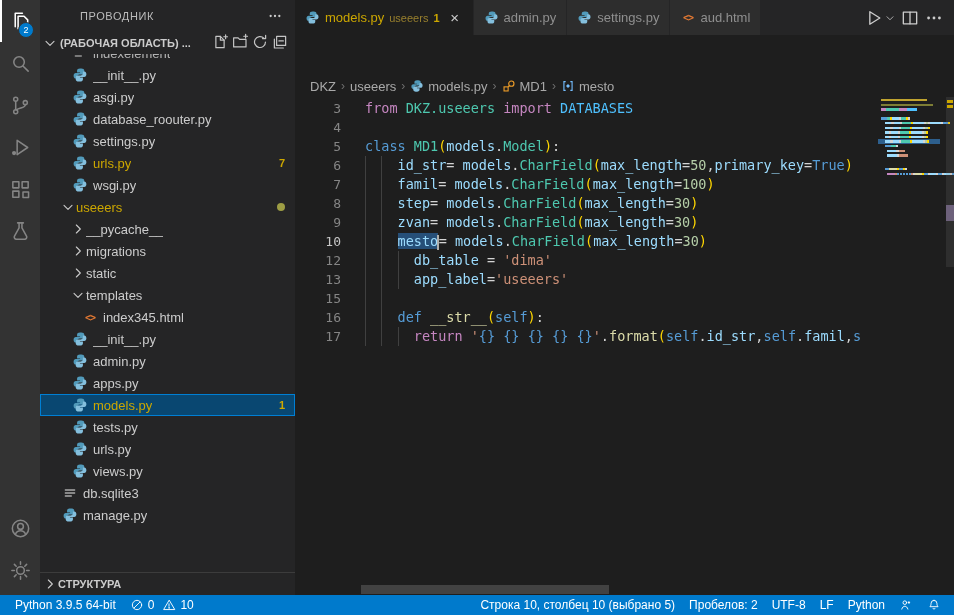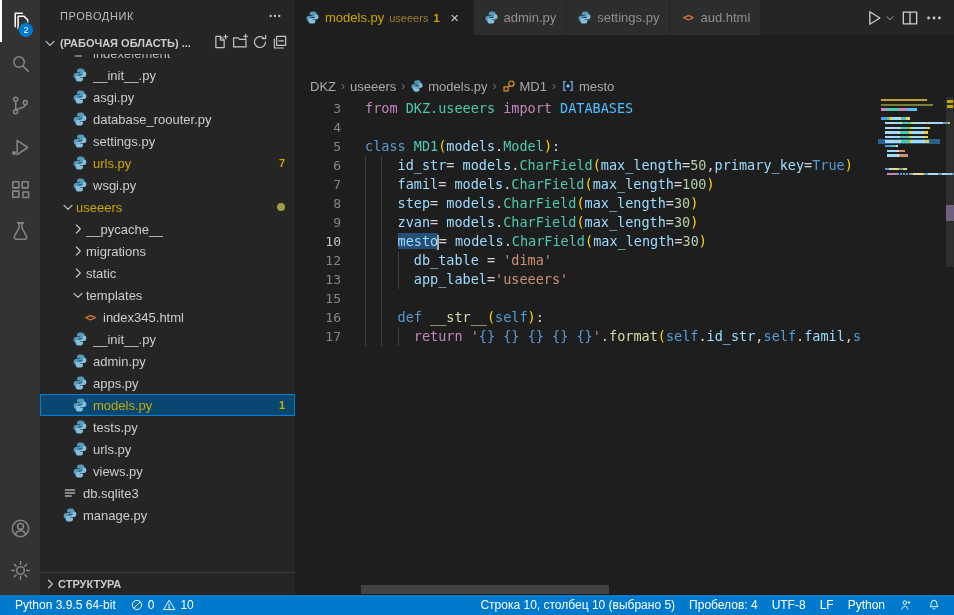--- a/index.html
+++ b/index.html
@@ -11,21 +11,21 @@
   
   #activitybar{width:40px;background:#333333;display:flex;flex-direction:column;flex:none;}
   .act-item{height:42px;display:flex;align-items:center;justify-content:center;color:#858585;position:relative;cursor:pointer;border-left:2px solid transparent;border-right:2px solid transparent;}
   .act-item.active{color:#ffffff;border-left-color:#ffffff;}
   .act-item .icn{width:23px;height:23px;}
   .act-badge{position:absolute;right:4px;bottom:4px;background:#007acc;color:#fff;font-size:9px;min-width:14px;height:14px;border-radius:8px;display:flex;align-items:center;justify-content:center;border:1px solid #333;}
   #activity-bottom{margin-top:auto;margin-bottom:4px;}
 
   
   #sidebar{width:255px;background:#252526;display:flex;flex-direction:column;flex:none;font-size:13px;}
-  #sidebar-title{height:32px;display:flex;align-items:center;padding:0 12px 0 20px;font-size:11px;letter-spacing:.6px;color:#bbbbbb;flex:none;}
+  #sidebar-title{height:32px;display:flex;align-items:center;padding:0 12px 0 20px;font-size:11px;letter-spacing:.6px;color:#bbbbbb;flex:none;margin-left:20px;}
   #sidebar-title .icn{margin-left:auto;width:16px;height:16px;color:#cccccc;cursor:pointer;}
   #ws-header{height:22px;display:flex;align-items:center;gap:2px;padding:0 6px 0 2px;font-size:11px;font-weight:bold;color:#cccccc;flex:none;background:#252526;z-index:2;}
   #ws-header .twisty{width:16px;height:16px;color:#cccccc;}
   #ws-label{flex:1;white-space:nowrap;overflow:hidden;text-overflow:ellipsis;}
   .ws-act{width:18px;height:18px;color:#c5c5c5;cursor:pointer;margin-left:2px;}
   #tree{flex:1;overflow:hidden;position:relative;}
   .row{height:22px;display:flex;align-items:center;padding-right:10px;cursor:pointer;color:#cccccc;}
   .row .twisty{width:16px;height:16px;color:#cccccc;flex:none;}
   .row .ficon{width:16px;height:16px;margin-right:5px;flex:none;display:inline-flex;align-items:center;justify-content:center;}
   .row .lbl{white-space:nowrap;overflow:hidden;text-overflow:ellipsis;}
@@ -638,21 +638,21 @@
           </svg>
         </span>
         <span>10</span>
       </div>
     </div>
   <div id="sb-right">
       <div class="sb-item">
         <span>Строка 10, столбец 10 (выбрано 5)</span>
       </div>
       <div class="sb-item">
-        <span>Пробелов: 4</span>
+        <span>Пробелов: 2</span>
       </div>
       <div class="sb-item">
         <span>UTF-8</span>
       </div>
       <div class="sb-item">
         <span>LF</span>
       </div>
       <div class="sb-item">
         <span>Python</span>
       </div>

